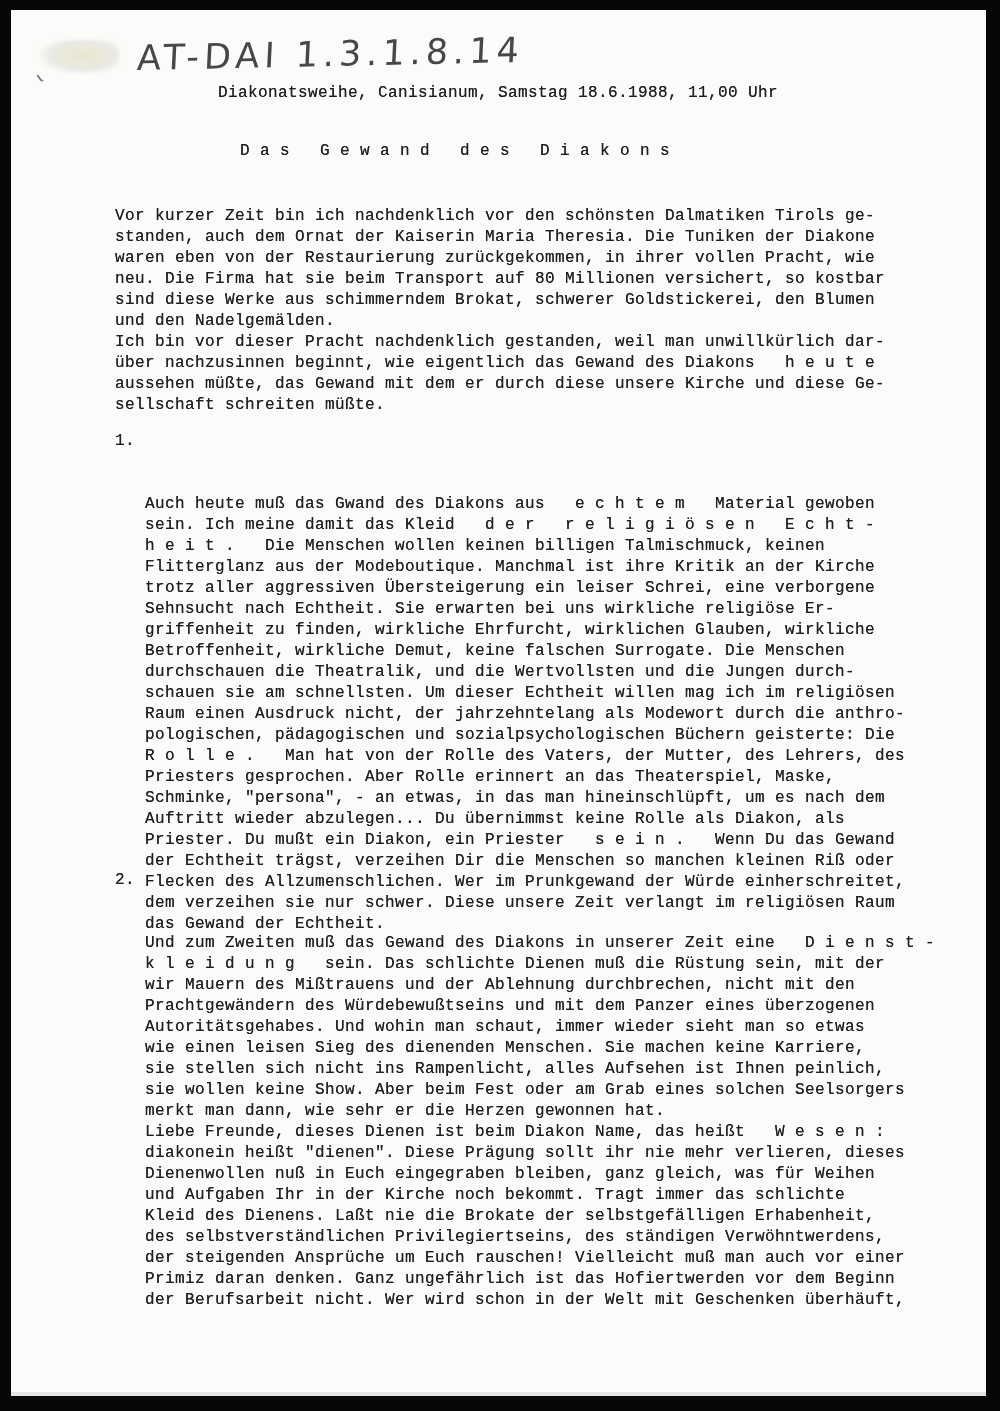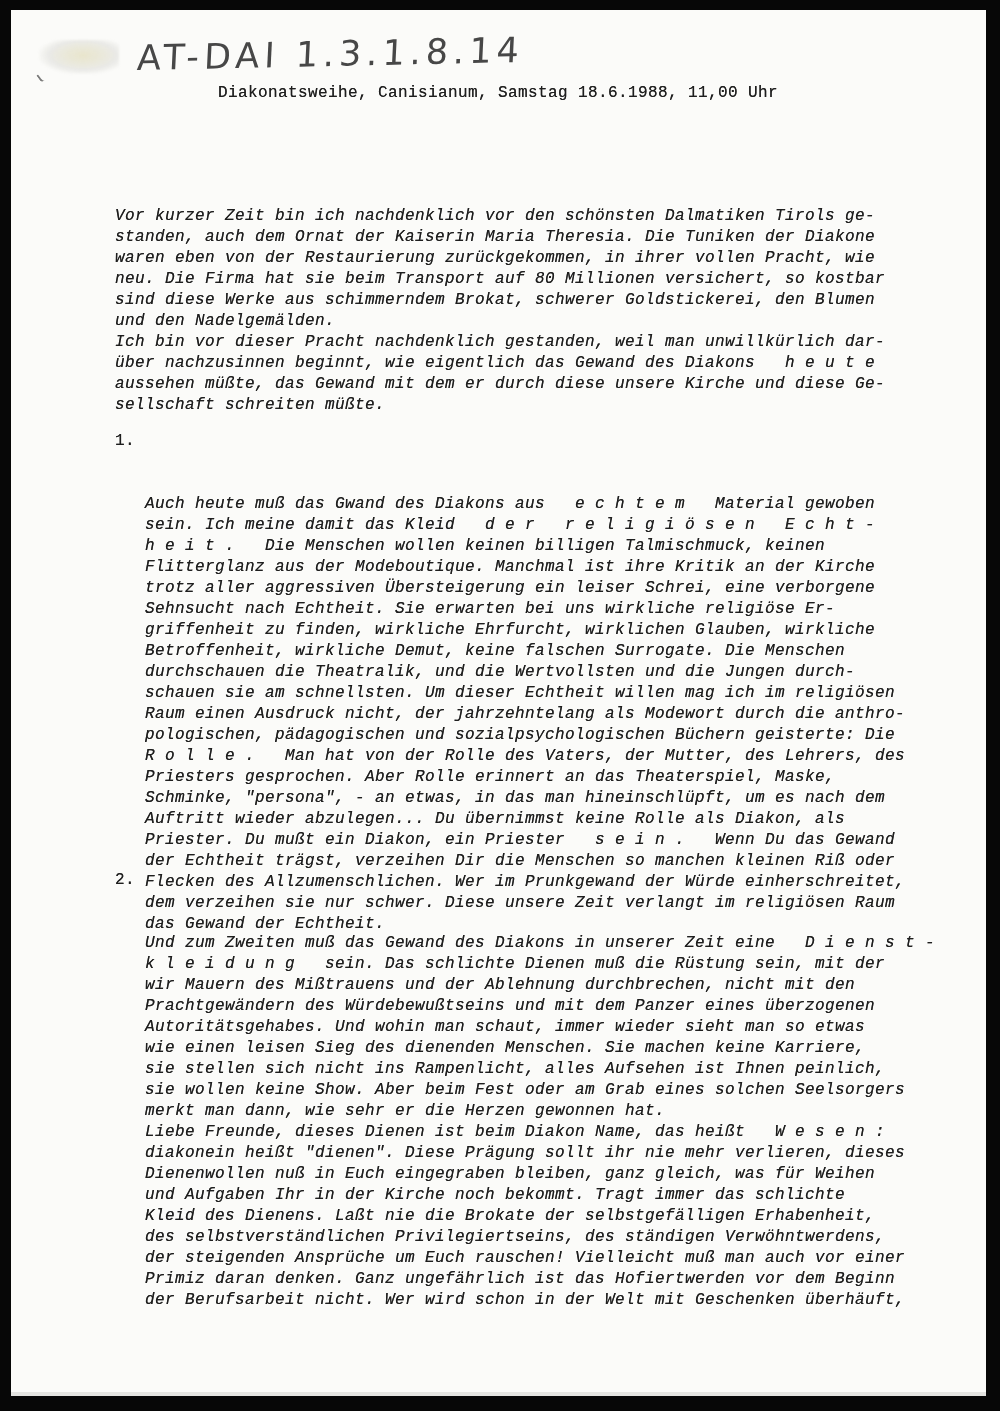--- a/index.html
+++ b/index.html
@@ -81,21 +81,20 @@
     left: 229px;
     top: 132px;
   }
   .para {
     position: absolute;
     left: 104px;
     line-height: 21px;
   }
   .para .tline {
     height: 21px;
-    font-style: italic;
   }
   .intro-para { top: 196px; }
   .section-1 { top: 421px; }
   .section-2 { top: 860px; }
   .numbered {
     padding-left: 30px;
   }
   .list-number {
     position: absolute;
     left: 0;
@@ -108,20 +107,21 @@
 <div class="frame" style="--paper: #fbfbf9; --ink: #1e1e1e; --pencil: #474747; --frame: #070707;">
   <div class="page">
 
     <div class="pencil-smudge"></div>
     <div class="pencil-tick"></div>
 
     <div class="annotation">AT-DAI 1.3.1.8.14</div>
 
     <div class="typed header-line">Diakonatsweihe, Canisianum, Samstag 18.6.1988, 11,00 Uhr</div>
 
+    <div class="typed doc-title">D a s   G e w a n d   d e s   D i a k o n s</div>
 
     <div class="typed para intro-para"><div class="tline">Vor kurzer Zeit bin ich nachdenklich vor den schönsten Dalmatiken Tirols ge-</div><div class="tline">standen, auch dem Ornat der Kaiserin Maria Theresia. Die Tuniken der Diakone</div><div class="tline">waren eben von der Restaurierung zurückgekommen, in ihrer vollen Pracht, wie</div><div class="tline">neu. Die Firma hat sie beim Transport auf 80 Millionen versichert, so kostbar</div><div class="tline">sind diese Werke aus schimmerndem Brokat, schwerer Goldstickerei, den Blumen</div><div class="tline">und den Nadelgemälden.</div><div class="tline">Ich bin vor dieser Pracht nachdenklich gestanden, weil man unwillkürlich dar-</div><div class="tline">über nachzusinnen beginnt, wie eigentlich das Gewand des Diakons   h e u t e</div><div class="tline">aussehen müßte, das Gewand mit dem er durch diese unsere Kirche und diese Ge-</div><div class="tline">sellschaft schreiten müßte.</div></div>
 
     <div class="typed para numbered section-1">
       <span class="list-number">1.</span>
       <div><div class="tline">Auch heute muß das Gwand des Diakons aus   e c h t e m   Material gewoben</div><div class="tline">sein. Ich meine damit das Kleid   d e r   r e l i g i ö s e n   E c h t -</div><div class="tline">h e i t .   Die Menschen wollen keinen billigen Talmischmuck, keinen</div><div class="tline">Flitterglanz aus der Modeboutique. Manchmal ist ihre Kritik an der Kirche</div><div class="tline">trotz aller aggressiven Übersteigerung ein leiser Schrei, eine verborgene</div><div class="tline">Sehnsucht nach Echtheit. Sie erwarten bei uns wirkliche religiöse Er-</div><div class="tline">griffenheit zu finden, wirkliche Ehrfurcht, wirklichen Glauben, wirkliche</div><div class="tline">Betroffenheit, wirkliche Demut, keine falschen Surrogate. Die Menschen</div><div class="tline">durchschauen die Theatralik, und die Wertvollsten und die Jungen durch-</div><div class="tline">schauen sie am schnellsten. Um dieser Echtheit willen mag ich im religiösen</div><div class="tline">Raum einen Ausdruck nicht, der jahrzehntelang als Modewort durch die anthro-</div><div class="tline">pologischen, pädagogischen und sozialpsychologischen Büchern geisterte: Die</div><div class="tline">R o l l e .   Man hat von der Rolle des Vaters, der Mutter, des Lehrers, des</div><div class="tline">Priesters gesprochen. Aber Rolle erinnert an das Theaterspiel, Maske,</div><div class="tline">Schminke, "persona", - an etwas, in das man hineinschlüpft, um es nach dem</div><div class="tline">Auftritt wieder abzulegen... Du übernimmst keine Rolle als Diakon, als</div><div class="tline">Priester. Du mußt ein Diakon, ein Priester   s e i n .   Wenn Du das Gewand</div><div class="tline">der Echtheit trägst, verzeihen Dir die Menschen so manchen kleinen Riß oder</div><div class="tline">Flecken des Allzumenschlichen. Wer im Prunkgewand der Würde einherschreitet,</div><div class="tline">dem verzeihen sie nur schwer. Diese unsere Zeit verlangt im religiösen Raum</div><div class="tline">das Gewand der Echtheit.</div></div>
     </div>
 
     <div class="typed para numbered section-2">
       <span class="list-number">2.</span>

